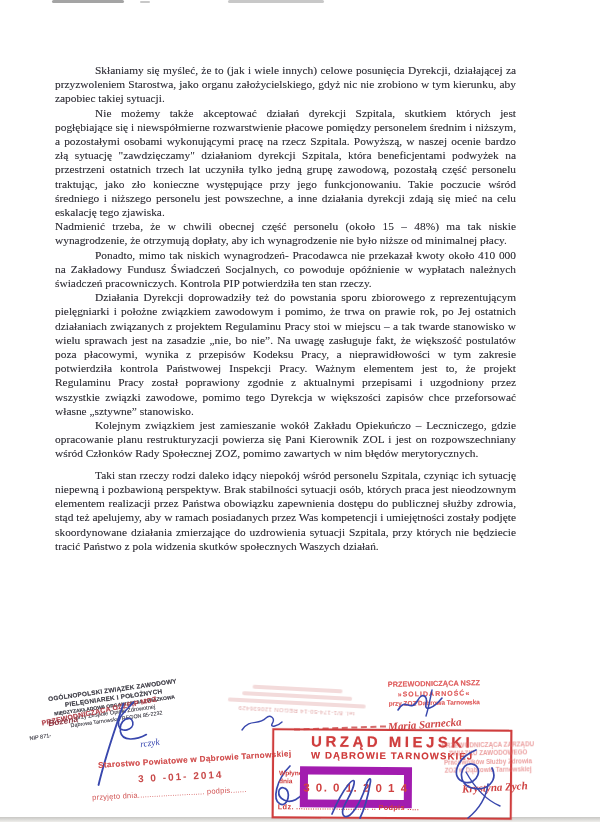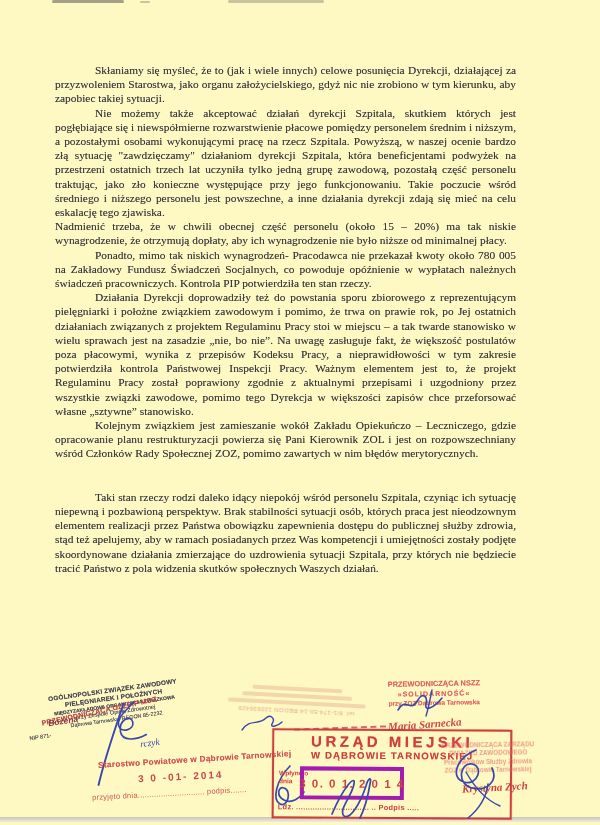--- a/index.html
+++ b/index.html
@@ -1,31 +1,31 @@
 <!DOCTYPE html>
 <html><head>
 <meta charset="utf-8">
 <style>
   html,body{margin:0;padding:0;background:#888;}
   .page{
     position:relative;width:600px;height:825px;margin:0 auto;
-    background:#fef9c3;overflow:hidden;
+    background:#ffffff;overflow:hidden;
     font-family:"Liberation Serif", serif;
     text-decoration:underline;
   }
   
   .doc{
     position:absolute;left:55px;top:63px;width:461px;
     font-size:11.4px;line-height:14.2px;color:#33323a;
     text-align:justify;
     text-shadow:0 0 .5px rgba(51,50,58,.45);
   }
   .para{text-indent:40px;margin:0;}
   .para.no-indent{text-indent:0;}
-  .para.gap{margin-top:29px;}
+  .para.gap{margin-top:7px;}
   
   .smudge{position:absolute;background:#4a4a4a;border-radius:2px;}
   .bottom-band{
     position:absolute;left:0;top:817px;width:600px;height:5px;
     background:linear-gradient(#b6b5b1,#e9e8e4);opacity:.75;
   }
   
   .stamp{position:absolute;font-family:"Liberation Sans",sans-serif;}
   .stamp div{white-space:nowrap;}
 
@@ -104,21 +104,21 @@
   }
   .stamp-urzad .subtitle{
     text-align:center;font-size:9.6px;font-weight:bold;letter-spacing:1.1px;
     text-shadow:0 0 .6px rgba(207,61,61,.5);
   }
   .stamp-urzad .wplynelo{
     position:absolute;left:5px;top:39px;font-size:6.6px;font-weight:bold;line-height:8px;
   }
   .stamp-urzad .datebox{
     position:absolute;left:26px;top:36px;width:96px;height:25px;
-    border:4px solid #a21caf;display:flex;align-items:center;justify-content:center;
+    border:8px solid #a21caf;display:flex;align-items:center;justify-content:center;
     font-size:11.5px;font-weight:bold;letter-spacing:1.5px;color:#d04242;
   }
   .stamp-urzad .ldz{
     position:absolute;left:4px;top:72px;font-size:7.4px;font-weight:bold;letter-spacing:.3px;
   }
 
   .stamp-zarzad{
     left:412px;top:741px;width:152px;transform:rotate(-1deg);
     color:rgba(222,100,100,.62);font-size:6.3px;line-height:8.4px;
     text-align:center;filter:blur(.25px);font-weight:bold;
@@ -138,22 +138,22 @@
 <div class="page">
 
   <div class="smudge" style="left:52px;top:0;width:72px;height:3px;opacity:.5;"></div>
   <div class="smudge" style="left:140px;top:1px;width:10px;height:2px;opacity:.3;"></div>
   <div class="smudge" style="left:228px;top:0;width:96px;height:2.5px;opacity:.3;"></div>
   <div class="bottom-band"></div>
 
   <div class="doc">
     <p class="para">Skłaniamy się myśleć, że to (jak i wiele innych)  celowe posunięcia Dyrekcji, działającej za przyzwoleniem Starostwa, jako organu założycielskiego, gdyż nic nie zrobiono w tym kierunku, aby zapobiec takiej sytuacji.</p>
     <p class="para">Nie możemy także akceptować działań dyrekcji Szpitala, skutkiem których jest pogłębiające się i niewspółmierne rozwarstwienie płacowe pomiędzy personelem średnim i niższym, a pozostałymi osobami wykonującymi pracę na rzecz Szpitala. Powyższą, w naszej ocenie bardzo złą sytuację "zawdzięczamy" działaniom dyrekcji Szpitala, która beneficjentami podwyżek na przestrzeni ostatnich trzech lat uczyniła tylko jedną grupę zawodową, pozostałą część personelu traktując, jako zło konieczne występujące przy jego funkcjonowaniu. Takie poczucie wśród średniego i niższego personelu jest powszechne, a inne działania dyrekcji zdają się mieć na celu eskalację tego zjawiska.</p>
-    <p class="para no-indent">Nadmienić  trzeba, że w chwili obecnej część personelu (około 15 – 20%) ma tak niskie wynagrodzenie, że otrzymują  dopłaty, aby ich wynagrodzenie nie było niższe od minimalnej płacy.</p>
-    <p class="para">Ponadto, mimo tak niskich wynagrodzeń-  Pracodawca nie przekazał  kwoty około 780 005 na Zakładowy Fundusz Świadczeń Socjalnych, co powoduje opóźnienie w wypłatach należnych świadczeń pracowniczych. Kontrola PIP potwierdziła ten stan rzeczy.</p>
+    <p class="para no-indent">Nadmienić  trzeba, że w chwili obecnej część personelu (około 15 – 48%) ma tak niskie wynagrodzenie, że otrzymują  dopłaty, aby ich wynagrodzenie nie było niższe od minimalnej płacy.</p>
+    <p class="para">Ponadto, mimo tak niskich wynagrodzeń-  Pracodawca nie przekazał  kwoty około 410 000 na Zakładowy Fundusz Świadczeń Socjalnych, co powoduje opóźnienie w wypłatach należnych świadczeń pracowniczych. Kontrola PIP potwierdziła ten stan rzeczy.</p>
     <p class="para">Działania Dyrekcji doprowadziły też do powstania sporu zbiorowego z reprezentującym pielęgniarki i położne związkiem zawodowym i pomimo, że trwa on prawie rok, po Jej ostatnich działaniach  związanych z projektem Regulaminu Pracy stoi w miejscu – a tak twarde stanowisko w wielu sprawach jest na zasadzie „nie, bo nie”. Na uwagę zasługuje fakt, że większość postulatów poza płacowymi, wynika z przepisów Kodeksu Pracy, a nieprawidłowości w tym zakresie potwierdziła kontrola Państwowej Inspekcji Pracy. Ważnym elementem jest to, że projekt Regulaminu Pracy został poprawiony zgodnie z aktualnymi przepisami i uzgodniony przez wszystkie związki zawodowe, pomimo tego Dyrekcja w większości zapisów chce przeforsować własne „sztywne” stanowisko.</p>
     <p class="para">Kolejnym związkiem jest zamieszanie wokół Zakładu Opiekuńczo – Leczniczego, gdzie opracowanie planu restrukturyzacji powierza się Pani Kierownik  ZOL i jest on rozpowszechniany wśród Członków Rady Społecznej ZOZ, pomimo zawartych w nim błędów merytorycznych.</p>
     <p class="para gap">Taki stan rzeczy rodzi daleko idący niepokój wśród personelu Szpitala, czyniąc ich sytuację niepewną i pozbawioną perspektyw. Brak stabilności sytuacji osób, których praca jest nieodzownym elementem realizacji przez Państwa obowiązku zapewnienia dostępu do publicznej służby zdrowia, stąd też apelujemy, aby w ramach posiadanych przez Was kompetencji i umiejętności zostały podjęte skoordynowane działania zmierzające do uzdrowienia sytuacji Szpitala, przy których nie będziecie tracić Państwo z pola widzenia skutków społecznych Waszych działań.</p>
   </div>
 
   <div class="stamp stamp-union">
     <div class="l1">OGÓLNOPOLSKI ZWIĄZEK ZAWODOWY</div>
     <div class="l2">PIELĘGNIAREK I POŁOŻNYCH</div>
     <div class="l3">MIĘDZYZAKŁADOWA ORGANIZACJA ZWIĄZKOWA</div>
     <div class="l4">przy Zespole Opieki Zdrowotnej</div>

